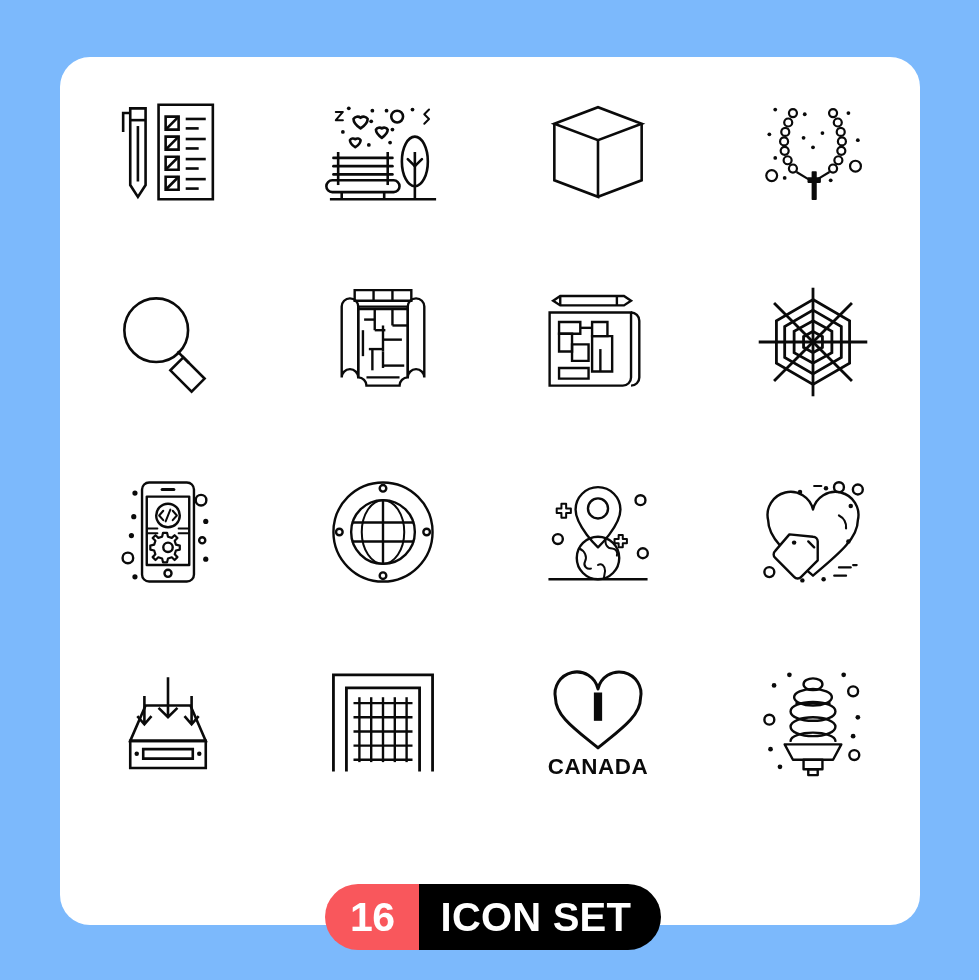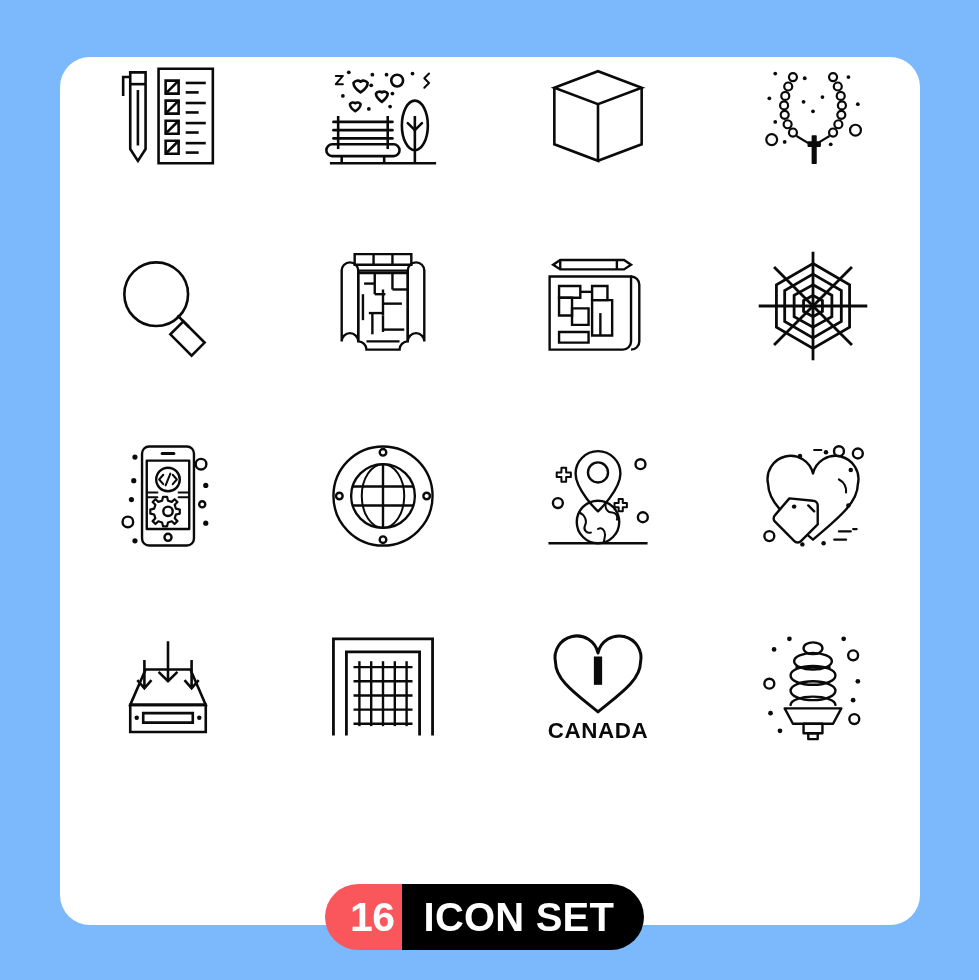--- a/index.html
+++ b/index.html
@@ -32,21 +32,21 @@
     top: 0;
     width: 860px;
     height: 760px;
     display: grid;
     grid-template-columns: repeat(4, 1fr);
     grid-template-rows: repeat(4, 1fr);
   }
 
   .icon-cell {
     display: flex;
-    align-items: flex-start;
+    align-items: center;
     justify-content: center;
   }
 
   .icon-cell svg {
     display: block;
     width: 118px;
     height: 118px;
   }
 
   .icon-cell svg * {
@@ -66,21 +66,21 @@
 
   .banner-count {
     background: #f9575c;
     color: #ffffff;
     font-size: 41px;
     font-weight: bold;
     letter-spacing: -0.5px;
     display: flex;
     align-items: center;
     justify-content: center;
-    padding: 0 7px 0 25px;
+    padding: 0 24px 0 25px;
     line-height: 1;
   }
 
   .banner-label {
     background: #000000;
     color: #ffffff;
     font-size: 40px;
     font-weight: bold;
     letter-spacing: 0.2px;
     display: flex;

